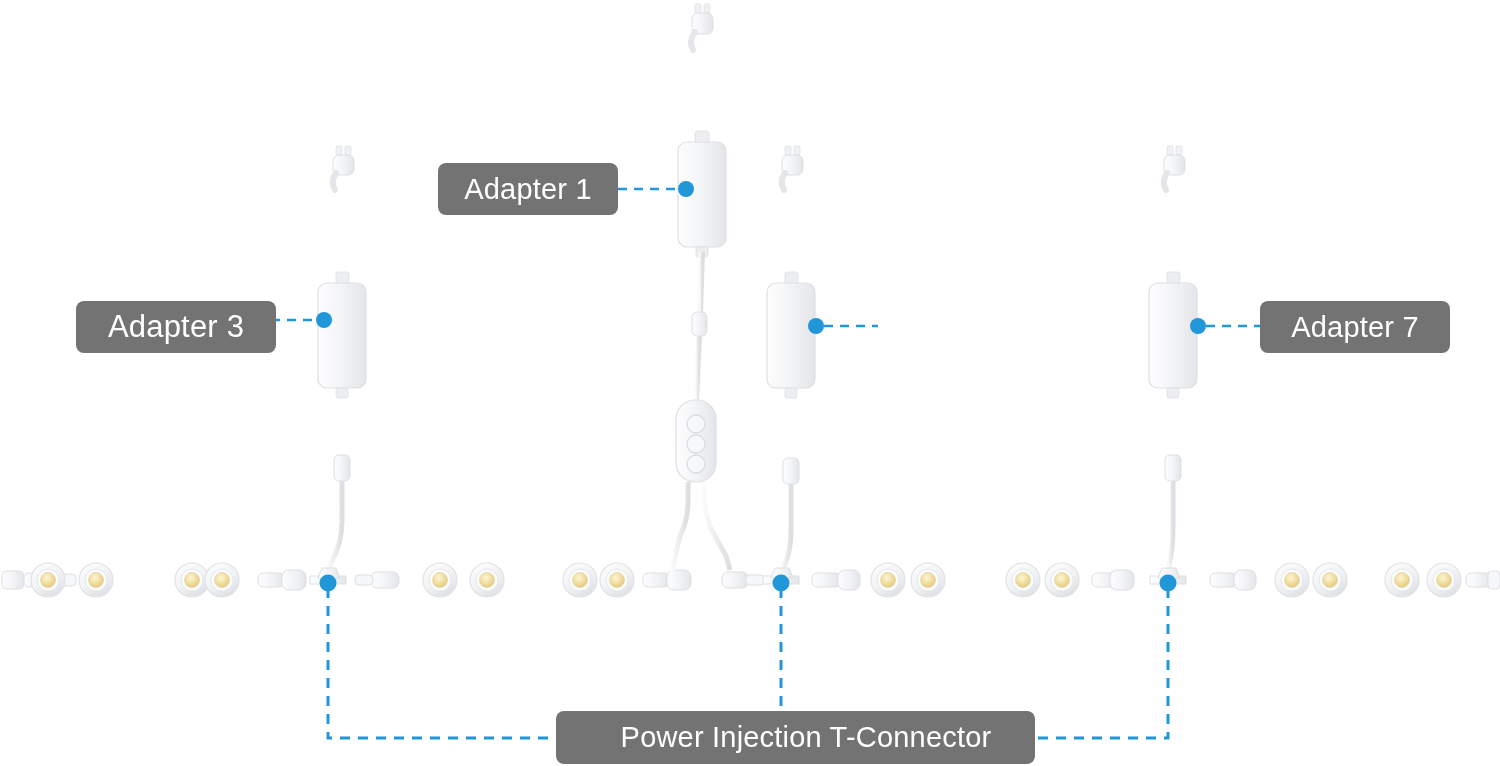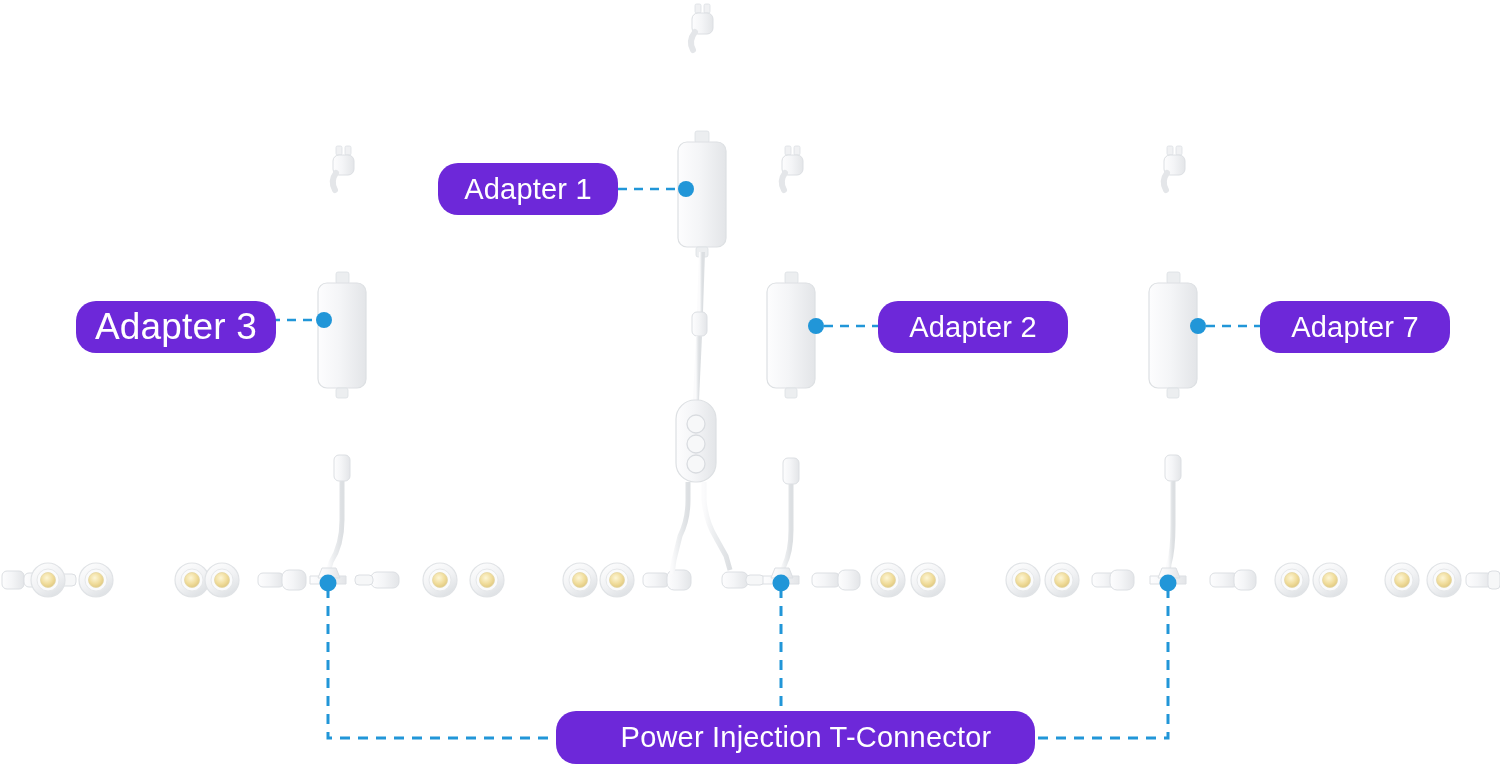--- a/index.html
+++ b/index.html
@@ -1,23 +1,23 @@
 <!DOCTYPE html>
 <html><head>
 <meta charset="utf-8">
 <style>
   html,body{margin:0;padding:0;background:#ffffff;}
   body{width:1500px;height:766px;font-family:"Liberation Sans",sans-serif;overflow:hidden;}
   #stage{position:relative;width:1500px;height:766px;background:#fff;}
   svg#scene{position:absolute;left:0;top:0;width:1500px;height:766px;}
   .lbl{position:absolute;display:flex;align-items:center;justify-content:center;
-       background:#6d28d9;color:#fff;border-radius:20px;white-space:nowrap;
+       background:#737373;color:#fff;border-radius:8px;white-space:nowrap;
        font-family:"Liberation Sans",sans-serif;font-weight:400;letter-spacing:.2px;}
   .lbl.a1{left:438px;top:163px;width:180px;height:52px;font-size:29px;}
-  .lbl.a3{left:76px;top:301px;width:200px;height:52px;font-size:37px;}
+  .lbl.a3{left:76px;top:301px;width:200px;height:52px;font-size:31px;}
   .lbl.a2{left:878px;top:301px;width:190px;height:52px;font-size:29px;}
   .lbl.a4{left:1260px;top:301px;width:190px;height:52px;font-size:29px;}
   .lbl.tcon{left:556px;top:711px;width:458px;height:53px;font-size:29px;padding-left:21px;}
 </style>
 </head>
 <body>
 
 <div id="stage">
 
 <svg id="scene" viewBox="0 0 1500 766">
@@ -301,17 +301,16 @@
     <path d="M781 588 L781 711" stroke="#2196d8" stroke-width="3" stroke-dasharray="10 8" fill="none"></path>
     <path d="M1168 588 L1168 738 L1014 738" stroke="#2196d8" stroke-width="3" stroke-dasharray="10 8" fill="none"></path>
   </g>
   <circle cx="328" cy="583" r="8.5" fill="#2196d8"></circle>
   <circle cx="781" cy="583" r="8.5" fill="#2196d8"></circle>
   <circle cx="1168" cy="583" r="8.5" fill="#2196d8"></circle>
 </svg>
 
 <div class="lbl a1">Adapter 1</div>
 <div class="lbl a3">Adapter 3</div>
-<div class="lbl a2">Adapter 2</div>
 <div class="lbl a4">Adapter 7</div>
 <div class="lbl tcon">Power Injection T-Connector</div>
 
 </div>
 
 </body></html>

